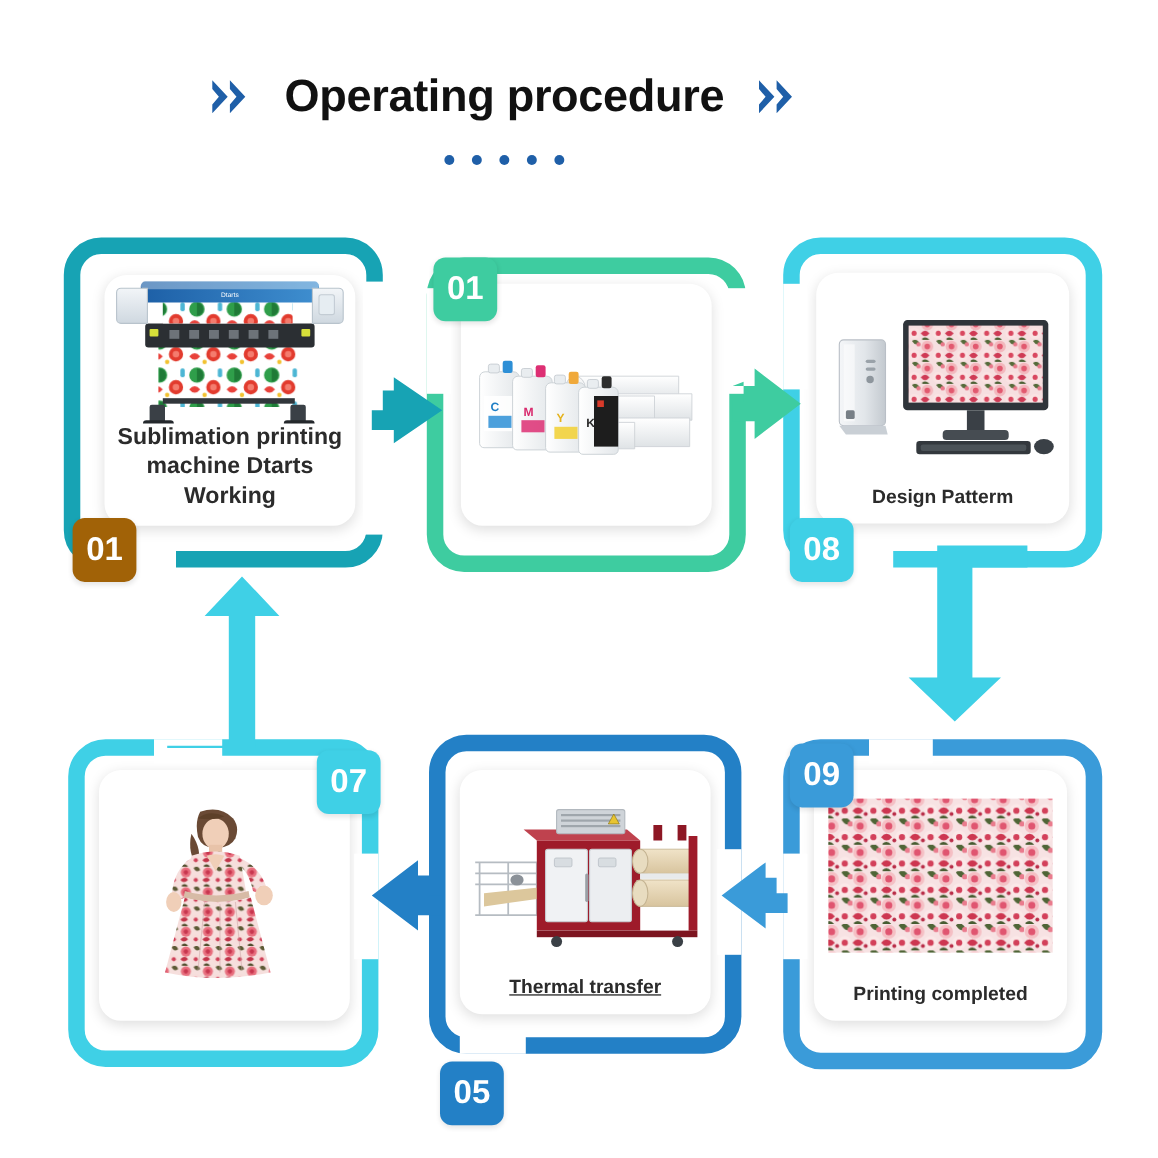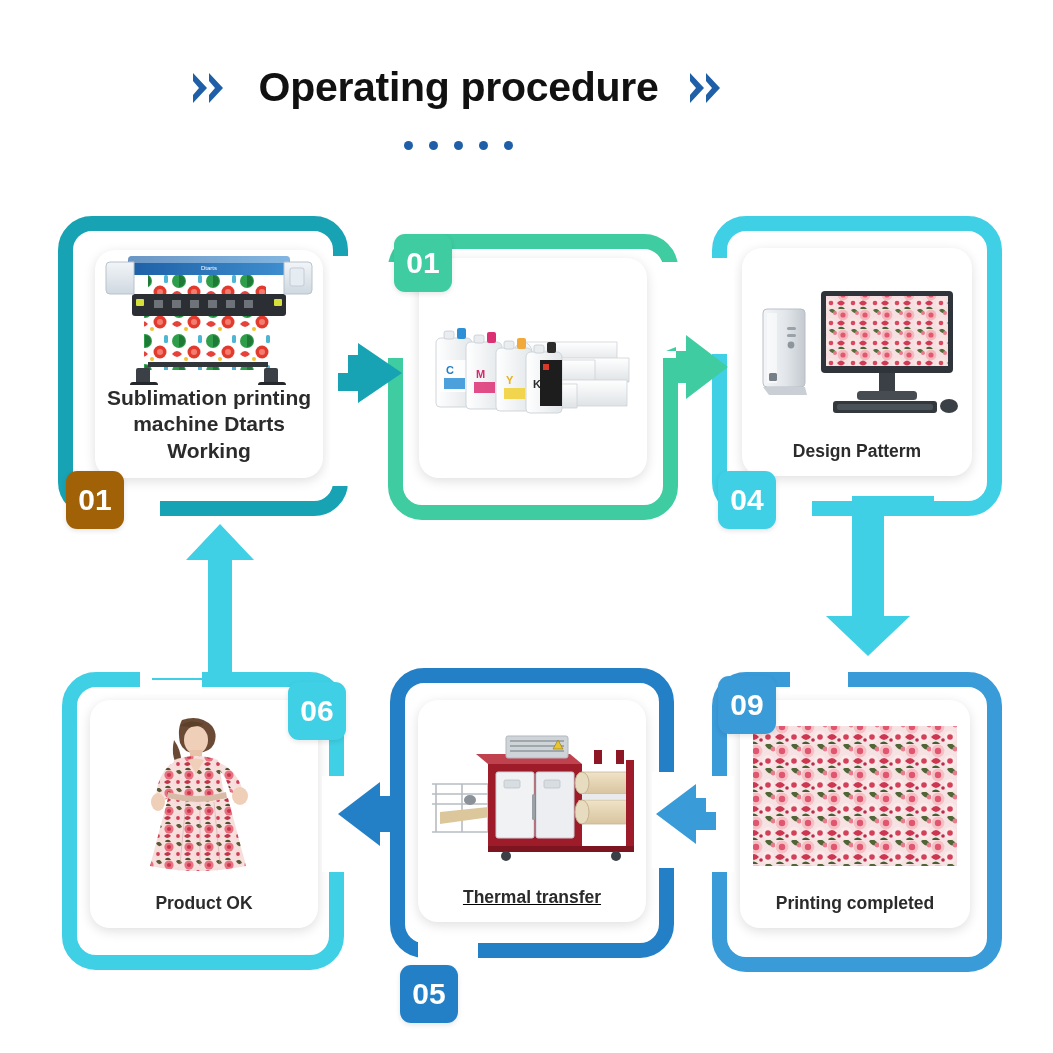--- a/index.html
+++ b/index.html
@@ -351,21 +351,21 @@
 
         <rect x="84" y="132" width="104" height="12" rx="3" fill="#33383d"></rect>
         <rect x="88" y="135" width="96" height="6" rx="2" fill="#4b5257"></rect>
 
         <ellipse cx="200" cy="137" rx="9" ry="7" fill="#3a4046"></ellipse>
       </svg>
     </div>
     <div class="caption">Design Patterm</div>
   </div>
   <div class="badge" style="left:718px; top:471px; background:#3FD0E6;">
-    <span>04</span>
+    <span>08</span>
   </div>
 
   <div class="frame" style="left:712px; top:672px; width:290px; height:300px; border-color:#3A9BD9;"></div>
   <div class="mask" style="left:712px; top:776px; width:22px; height:96px;"></div>
   <div class="mask" style="left:790px; top:672px; width:58px; height:22px;"></div>
 
   <div class="card" style="left:740px; top:700px; width:230px; height:228px;">
     <div class="pic">
       <svg width="212" height="152" viewBox="0 0 212 152">
         <defs>
@@ -502,24 +502,23 @@
 
         <path d="M64 82 q30 8 60 0 l18 68 q-48 10 -96 0z" fill="url(#flor6)"></path>
 
         <g stroke="#c9a3a3" stroke-width="1" opacity="0.5" fill="none">
           <path d="M82 86 l-6 62"></path>
             <path d="M96 88 l0 62"></path>
             <path d="M110 86 l6 62"></path>
         </g>
       </svg>
     </div>
-    <div class="caption">Product OK</div>
   </div>
   <div class="badge" style="left:288px; top:682px; background:#3FD0E6;">
-    <span>06</span>
+    <span>07</span>
   </div>
 
   <div class="arrow" style="left:336px; top:341px; z-index:7;">
     <svg width="68" height="66" viewBox="0 0 68 66">
       <path d="M2 14 h20 v-12 l44 30 l-44 30 v-12 h-20 v-18 h10 v-18z" fill="#17A3B4"></path>
     </svg>
   </div>
 
   <div class="arrow" style="left:664px; top:333px; z-index:7;">
     <svg width="66" height="70" viewBox="0 0 66 70">

